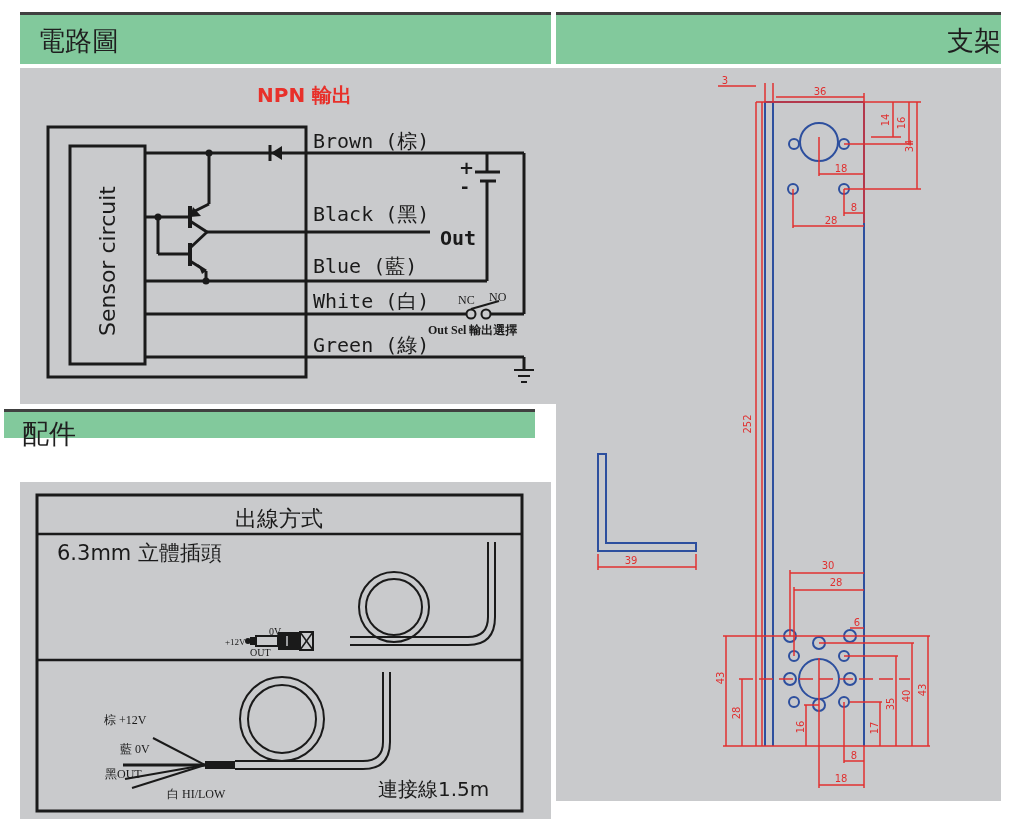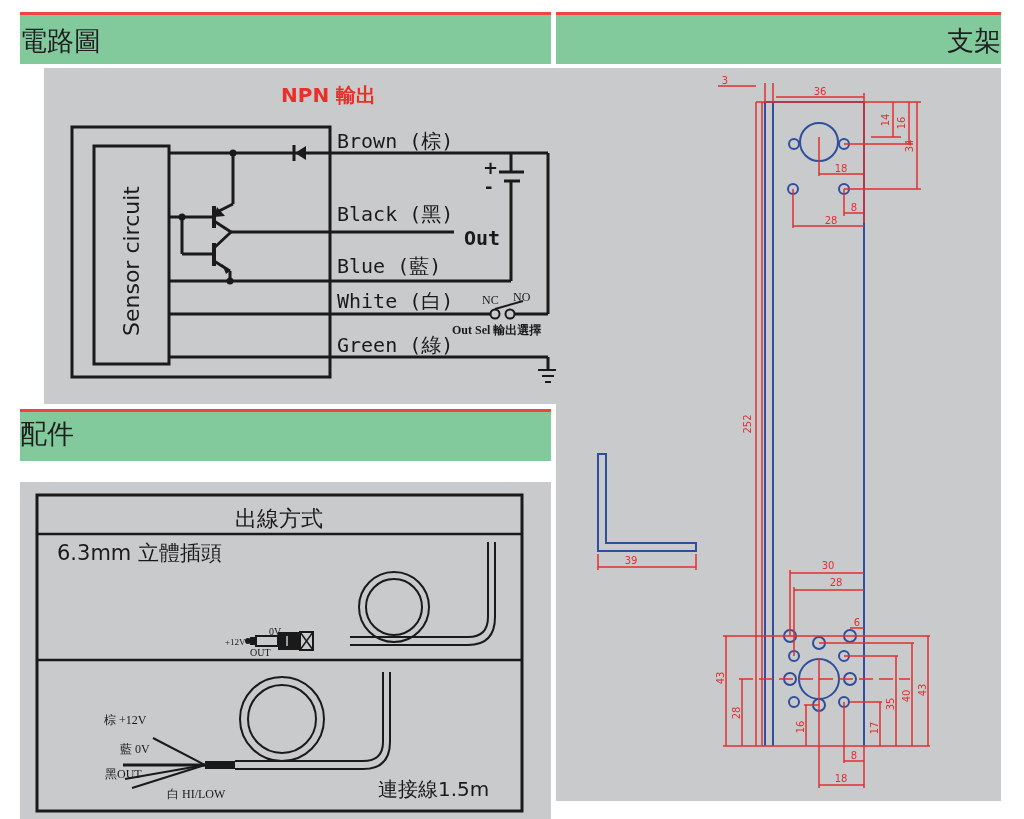--- a/index.html
+++ b/index.html
@@ -1,30 +1,30 @@
 <!DOCTYPE html>
 <html><head>
 <meta charset="utf-8">
 <style>
   html, body { margin:0; padding:0; background:#ffffff; }
   body { width:1024px; height:819px; position:relative; overflow:hidden; font-family:"DejaVu Sans", sans-serif; }
-  .hdr { position:absolute; background:#82c99c; color:#1f1f1f; font-size:27px; line-height:51px; padding-left:0; box-sizing:border-box; border-top:3px solid #ef4444; }
+  .hdr { position:absolute; background:#82c99c; color:#1f1f1f; font-size:27px; line-height:51px; padding-left:18px; box-sizing:border-box; border-top:3px solid #404040; }
   .panel { position:absolute; background:#c9cacc; }
   svg text { font-family:"DejaVu Sans", sans-serif; }
   .mono { font-family:"DejaVu Sans Mono", monospace; }
   .serif { font-family:"Liberation Serif", serif; }
 </style>
 </head>
 <body>
 
 <div class="hdr" style="left:20px;top:12px;width:531px;height:52px;"><span>電路圖</span></div>
 <div class="hdr" style="left:556px;top:12px;width:445px;height:52px;text-align:right;"><span>支架</span></div>
-<div class="hdr" style="left:20px;top:409px;width:531px;height:52px;line-height:43px;"><span>配件</span></div>
-
-<div class="panel" style="left:20px;top:68px;width:545px;height:336px;margin-left:24px;">
+<div class="hdr" style="left:4px;top:409px;width:531px;height:29px;line-height:43px;"><span>配件</span></div>
+
+<div class="panel" style="left:20px;top:68px;width:545px;height:336px;">
   <svg width="531" height="336">
     <text x="237" y="34" fill="#e8302a" font-size="20" font-weight="bold">NPN 輸出</text>
     <g stroke="#1a1a1a" stroke-width="3" fill="none">
       <rect x="28" y="59" width="258" height="250"></rect>
       <rect x="50" y="78" width="75" height="218"></rect>
 
       <line x1="125" y1="85" x2="504" y2="85"></line>
       <line x1="504" y1="85" x2="504" y2="246"></line>
 
       <line x1="467" y1="85" x2="467" y2="104"></line>

